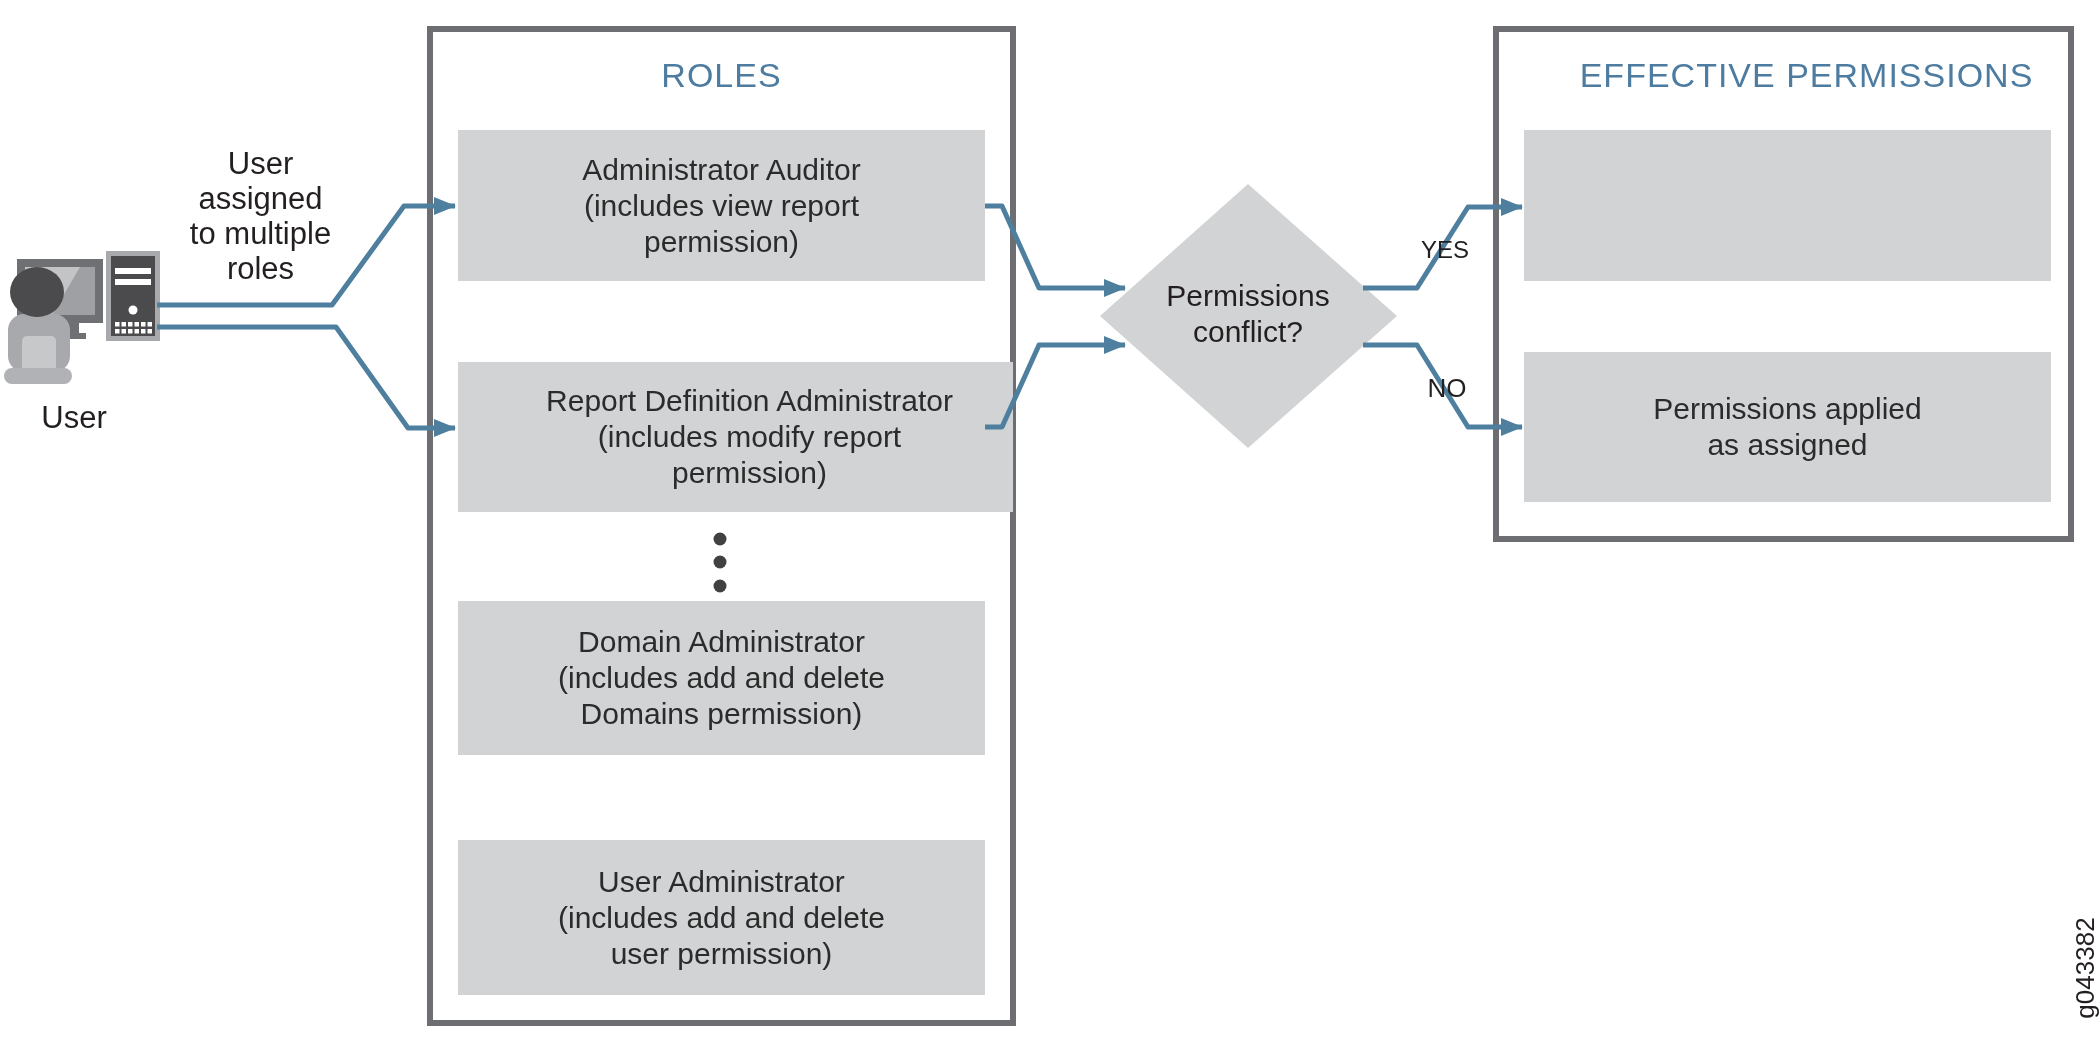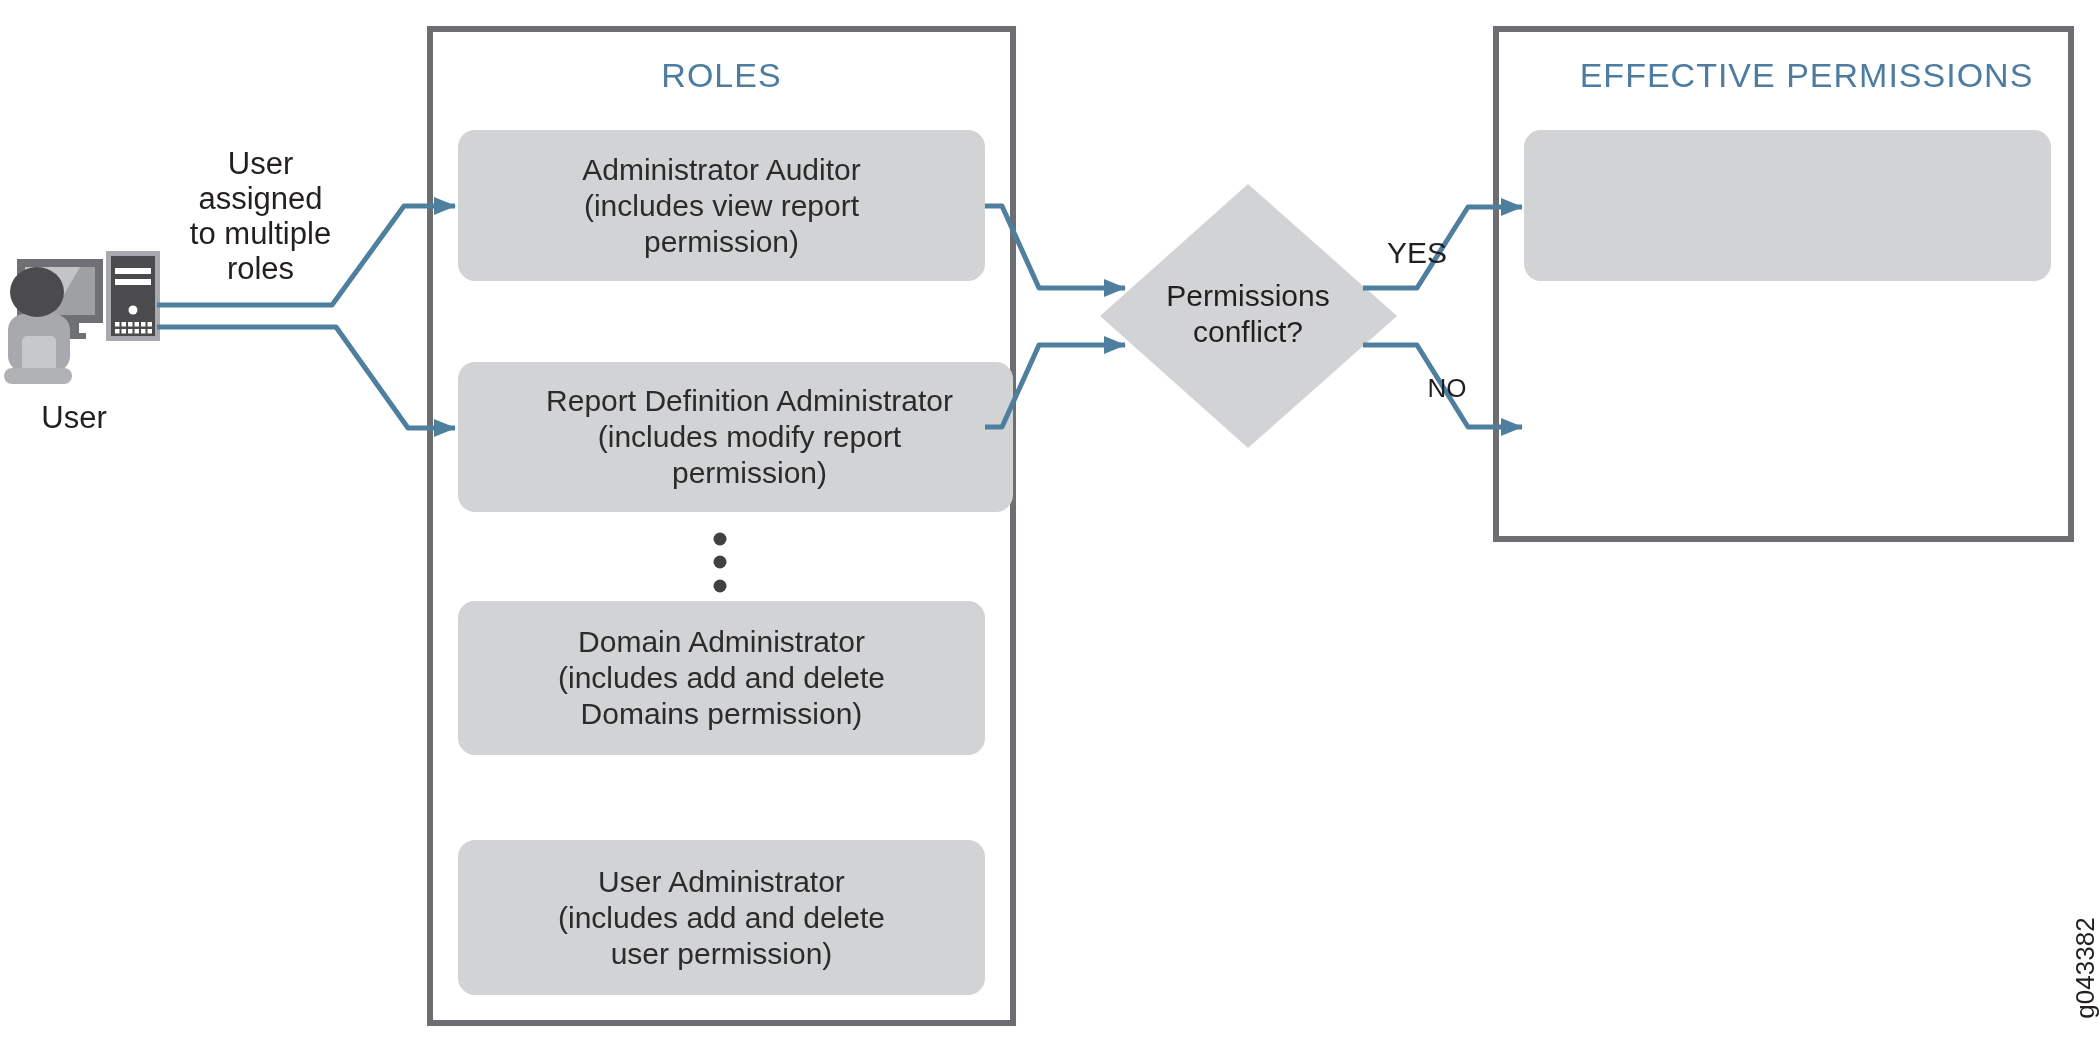--- a/index.html
+++ b/index.html
@@ -4,45 +4,46 @@
 <style>
   html,body{margin:0;padding:0;background:#fff;}
   #canvas{position:relative;width:2100px;height:1050px;background:#ffffff;
           font-family:"Liberation Sans",sans-serif;overflow:hidden;}
   .panel{position:absolute;border:6px solid #6D6E71;box-sizing:border-box;
          background:transparent;z-index:1;}
   .panel-title{position:absolute;z-index:3;color:#4D7CA0;font-size:34px;line-height:38px;
                letter-spacing:1px;text-align:center;}
   .gbox{position:absolute;background:#D1D3D4;z-index:1;display:flex;flex-direction:column;
         align-items:center;justify-content:center;text-align:center;color:#2B2B2B;
-        font-size:30px;line-height:36px;border-radius:17px;}
+        font-size:30px;line-height:36px;}
   .lbl{position:absolute;z-index:3;color:#231F20;text-align:center;}
   #user-annotation{left:158px;top:146px;width:205px;font-size:31px;line-height:35px;}
   #user-label{left:29px;top:400px;width:90px;font-size:31px;}
   #decision-question{left:1148px;top:278px;width:200px;font-size:30px;line-height:36px;z-index:3;text-align:center;}
-  #yes-label{left:1372px;top:236px;width:90px;font-size:30px;}
+  #yes-label{left:1400px;top:236px;width:90px;font-size:24px;}
   #no-label{left:1402px;top:373px;width:90px;font-size:26px;}
   #figure-id{left:2025px;top:953px;width:120px;height:30px;font-size:26px;line-height:30px;
              transform:rotate(-90deg);transform-origin:50% 50%;}
   #overlay{position:absolute;left:0;top:0;z-index:2;pointer-events:none;}
 </style>
 </head>
 <body>
 
 <div id="canvas">
 
   <div class="panel" style="left:427px;top:26px;width:589px;height:1000px;"></div>
   <div class="panel" style="left:1493px;top:26px;width:581px;height:516px;"></div>
 
   <div class="gbox" style="left:458px;top:130px;width:527px;height:151px;">Administrator Auditor<br>(includes view report<br>permission)</div>
   <div class="gbox" style="left:458px;top:362px;width:527px;height:150px;padding-left:28px;">Report Definition Administrator<br>(includes modify report<br>permission)</div>
   <div class="gbox" style="left:458px;top:601px;width:527px;height:154px;">Domain Administrator<br>(includes add and delete<br>Domains permission)</div>
   <div class="gbox" style="left:458px;top:840px;width:527px;height:155px;">User Administrator<br>(includes add and delete<br>user permission)</div>
 
   <div class="gbox" style="left:1524px;top:130px;width:527px;height:151px;"></div>
+  <div class="gbox" style="left:1524px;top:352px;width:527px;height:150px;">Permissions applied<br>as assigned</div>
 
   <div class="panel-title" style="left:427px;top:56px;width:589px;">ROLES</div>
   <div class="panel-title" style="left:1493px;top:56px;width:581px;margin-left:23px;">EFFECTIVE PERMISSIONS</div>
 
   <div class="lbl" id="user-annotation">User<br>assigned<br>to multiple<br>roles</div>
   <div class="lbl" id="user-label">User</div>
 
   <div class="lbl" id="decision-question">Permissions<br>conflict?</div>
   <div class="lbl" id="yes-label">YES</div>
   <div class="lbl" id="no-label">NO</div>

